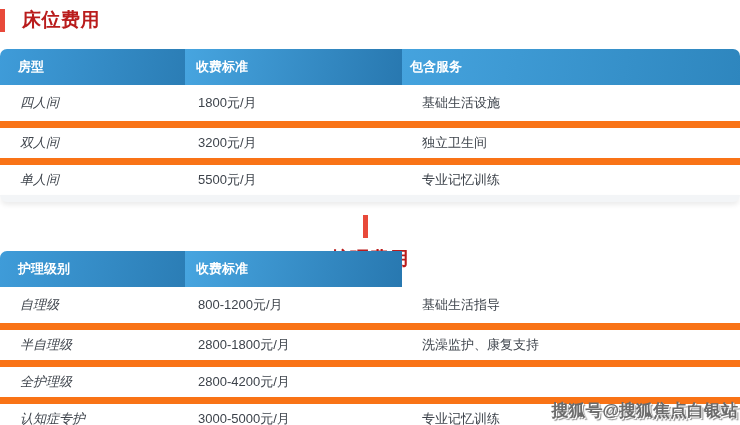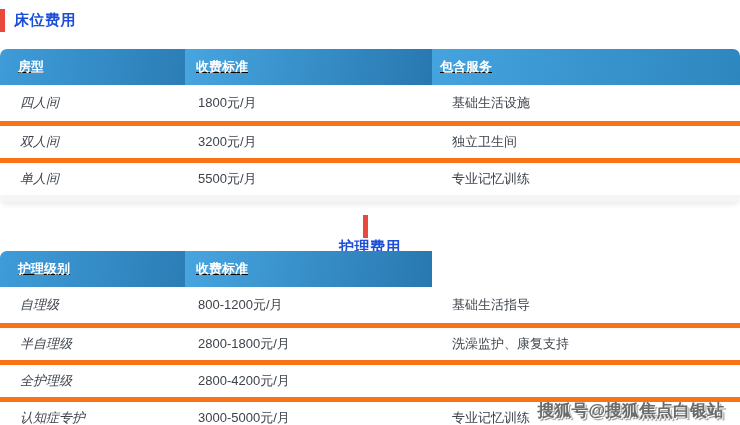--- a/index.html
+++ b/index.html
@@ -21,77 +21,76 @@
     margin-top: 7px;
   }
   .red-bar {
     width: 5px;
     height: 23px;
     background: #e8493a;
     margin-right: 9px;
     flex: 0 0 auto;
   }
   .sec-title h2 {
-    margin: 0;
-    font-size: 15px;
+    margin: 8px;
+    font-size: 19px;
     font-weight: bold;
-    color: #1d4ed8;
+    color: #b91c1c;
     letter-spacing: 0.5px;
   }
   section.second .sec-title { margin-top: 13px; flex-direction: column; }
 
   
   .ptable { margin-top: 16px; width: 740px; }
   section.second .ptable { margin-top: 10px; }
 
   .thead {
     display: flex;
     height: 36px;
     border-radius: 7px 7px 0 0;
     overflow: hidden;
-    text-decoration: underline;
   }
   .th {
     display: flex;
     align-items: center;
     color: #ffffff;
     font-weight: bold;
     font-size: 13px;
   }
   .c1 { width: 185px; padding-left: 18px; flex: 0 0 auto; }
-  .c2 { width: 247px; padding-left: 11px; flex: 0 0 auto; }
+  .c2 { width: 217px; padding-left: 11px; flex: 0 0 auto; }
   .c3 { flex: 1 1 auto; padding-left: 8px; }
   .th.c1 { background: linear-gradient(100deg, #3f9cd9, #2b7db5); }
   .th.c2 { background: linear-gradient(100deg, #47a5e0, #2878b0); }
   .th.c3 { background: linear-gradient(100deg, #45a3de, #2e86be); }
 
   .trow {
     display: flex;
     align-items: center;
     height: 36px;
     font-size: 13px;
     color: #3d434b;
     background: #ffffff;
   }
-  .trow + .trow { border-top: 5px solid #f97316; height: 37px; }
+  .trow + .trow { border-top: 7px solid #f97316; height: 37px; }
   .td.c1 { padding-left: 20px; font-style: italic; }
   .td.c2 { padding-left: 13px; }
   .td.c3 { padding-left: 20px; }
 
   .tfoot {
     height: 7px;
     background: #f3f5f7;
     border-radius: 0 0 7px 7px;
     box-shadow: 0 3px 5px rgba(0,0,0,0.08);
   }
 
   
   .watermark {
     position: absolute;
-    right: 16px;
+    right: 2px;
     bottom: 3px;
     font-size: 17px;
     font-weight: bold;
     color: #6b6b6b;
     text-shadow: 1px 1px 0 #ffffff, 2px 2px 1px rgba(45,45,45,0.55);
     white-space: nowrap;
   }
 </style>
 </head>
 <body>

